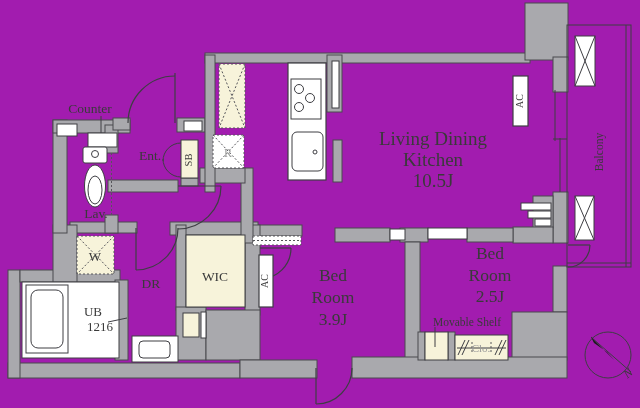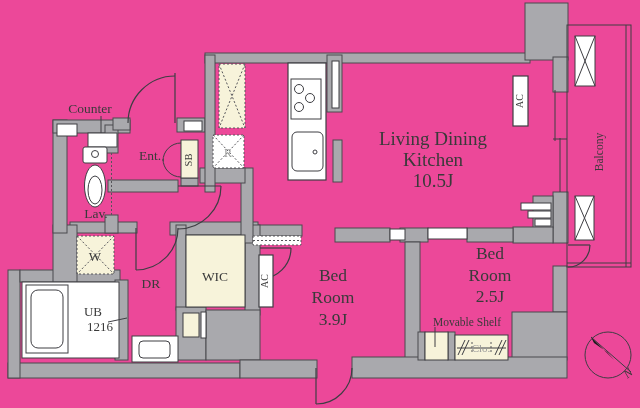--- a/index.html
+++ b/index.html
@@ -1,16 +1,16 @@
 <!DOCTYPE html>
 <html><head>
 <meta charset="utf-8">
 <style>
   html,body{margin:0;padding:0;background:#ffffff;}
-  .plan-wrap{position:relative;width:640px;height:408px;background:#ec4899;overflow:hidden;}
+  .plan-wrap{position:relative;width:640px;height:408px;background:#a21caf;overflow:hidden;}
   svg{display:block;}
   .wall{fill:#a9a9ad;stroke:#4a4a4f;stroke-width:1;}
   .fix{fill:#ffffff;stroke:#3e3e43;stroke-width:1.2;}
   .fixthin{fill:#ffffff;stroke:#3e3e43;stroke-width:1;}
   .cream{fill:#f7f3da;stroke:#3e3e43;stroke-width:1;}
   .creamdot{fill:#f7f3da;stroke:#56565b;stroke-width:1;stroke-dasharray:2 2;}
   .dotbox{fill:#ffffff;stroke:#56565b;stroke-width:1;stroke-dasharray:2 2;}
   .ln{fill:none;stroke:#3e3e43;stroke-width:1.2;}
   .lnthin{fill:none;stroke:#3e3e43;stroke-width:1;}
   .dash{fill:none;stroke:#56565b;stroke-width:1;stroke-dasharray:2 2;}

